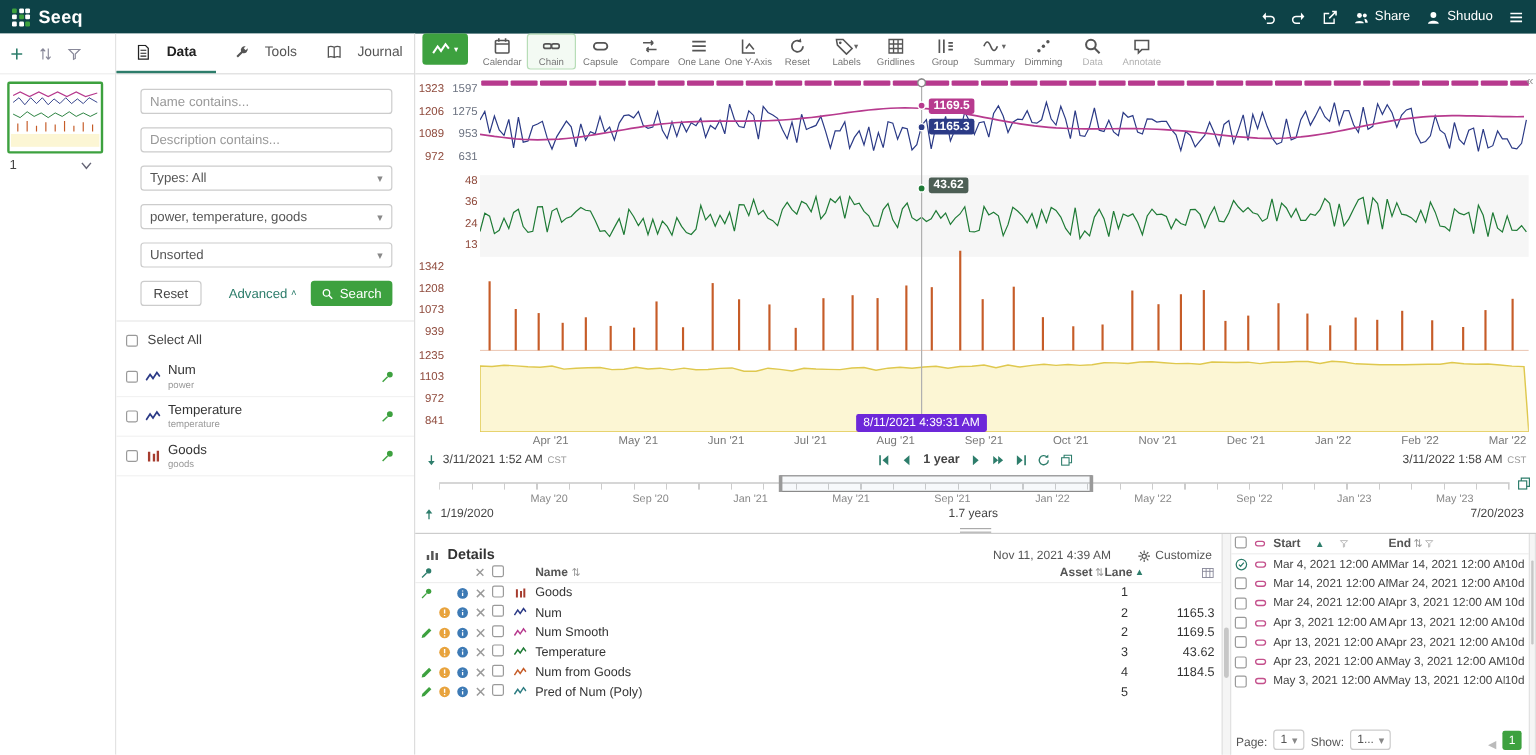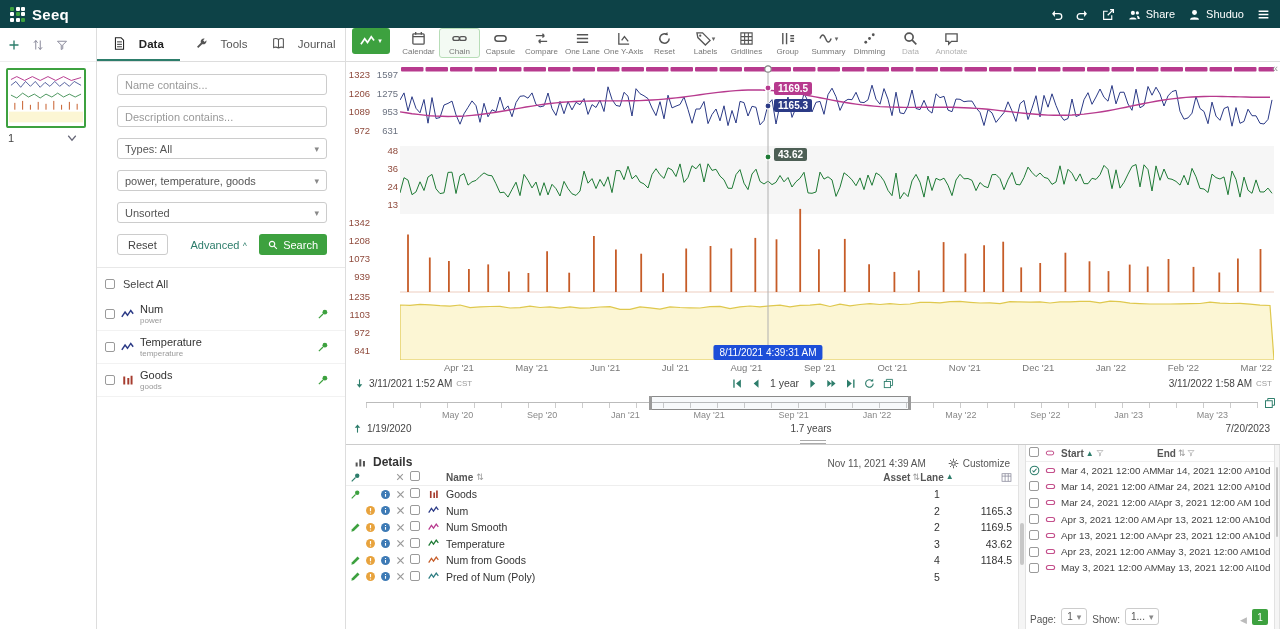--- a/index.html
+++ b/index.html
@@ -82,29 +82,29 @@
 .axB  { left:28px; top:84px; height:64px; width:24px; }
 .axC  { left:0; top:156px; height:64px; width:24px; }
 .axD  { left:0; top:230px; height:64px; width:24px; }
 .rust { color:#8f4a3c; }
 .grayx { color:#6b7280; }
 .xticks { position:absolute; left:54px; top:298px; width:874px; height:14px; display:flex; justify-content:space-between; padding:2px 2px 0 44px; font-size:9.5px; color:#777; }
 .badge { position:absolute; color:#fff; font-size:10px; font-weight:bold; padding:1px 4px; border-radius:2px; white-space:nowrap; }
 .b1 { left:428px; top:20px; }
 .b2 { left:428px; top:37px; }
 .b3 { left:428px; top:86px; }
-.cursor-tip { position:absolute; left:422px; top:283px; transform:translateX(-50%); background:#1d4ed8; color:#fff; font-size:10px; padding:2px 6px; border-radius:2px; white-space:nowrap; }
+.cursor-tip { position:absolute; left:422px; top:283px; transform:translateX(-50%); background:#6d28d9; color:#fff; font-size:10px; padding:2px 6px; border-radius:2px; white-space:nowrap; }
 .collapse-r { position:absolute; right:2px; top:0px; color:#999; font-size:11px; }
 
 
 .rangebar { position:absolute; left:0; top:346px; width:934px; height:18px; display:flex; align-items:center; padding:0 8px; font-size:10px; color:#444; }
 .rb-left, .rb-right { display:flex; align-items:center; gap:4px; }
 .rb-right { margin-left:auto; }
 .tz { color:#999; font-size:8px; }
-.rb-center { position:absolute; left:50%; transform:translateX(-50%); display:flex; align-items:flex-end; gap:8px; color:var(--teal,#2d7d6b); }
+.rb-center { position:absolute; left:50%; transform:translateX(-50%); display:flex; align-items:flex-end; gap:8px; color:var(--teal,#2d7d6b);font-weight:bold; }
 .rb-center .ic { width:11px; height:11px; }
 .rb-center .dur { color:#444; font-size:10.5px; }
 .teal { color:var(--teal,#2d7d6b); }
 
 
 .overview { position:absolute; left:0; top:364px; width:934px; height:52px; }
 .ov-track { position:absolute; left:20px; right:22px; top:4px; height:14px; }
 .ov-line { position:absolute; left:0; right:0; top:6px; height:6px; border-top:1px solid #bbb; background:repeating-linear-gradient(90deg,#ccc 0 1px,transparent 1px 27px); }
 .ov-sel { position:absolute; left:284px; width:260px; top:0; height:14px; border:1px solid #8a8a8a; background:rgba(140,170,200,0.07); }
 .ov-sel .h { position:absolute; top:-1px; bottom:-1px; width:3px; background:#9a9a9a; }
@@ -142,21 +142,21 @@
 .vscroll { position:absolute; top:0; height:185px; background:#f5f5f5; border-left:1px solid #e2e2e2; border-right:1px solid #e2e2e2; }
 .vs1 { left:672px; width:8px; }
 .vs2 { left:928px; width:6px; }
 .vthumb { position:absolute; left:1px; right:1px; background:#c7c7c7; border-radius:3px; }
 .capsules { position:absolute; left:680px; top:0; width:248px; height:185px; display:flex; flex-direction:column; }
 .capsules .phead { padding:0 6px; }
 .cap-hicons { margin-left:auto; display:flex; gap:7px; color:#667; }
 .cap-hicons .ic { width:11px; height:11px; }
 .chead { display:flex; align-items:center; height:17px; padding:0 3px; font-size:10px; font-weight:bold; color:#555; border-bottom:1px solid #eee; }
 .k-cb{width:16px;flex:none;} .k-ic{width:16px;flex:none;}
-.k-start{width:96px;flex:none;display:flex;align-items:center;gap:2px;}
+.k-start{width:96px;flex:none;display:flex;align-items:center;gap:12px;}
 .k-end{width:97px;flex:none;display:flex;align-items:center;gap:2px;}
 .k-dur{flex:1;overflow:hidden;white-space:nowrap;}
 .fil { width:8px; height:8px; color:#aaa; }
 .crow { display:flex; align-items:center; height:16.3px; padding:0 3px; font-size:9.8px; color:#444; }
 .crow .ic { width:11px; height:11px; }
 .capic { color:var(--capsule-pink,#c4508c); }
 .okic { display:none; color:var(--teal,#2d7d6b); }
 .crow.checked .okic { display:block; }
 .cchk { width:16px; flex:none; display:flex; align-items:center; }
 .cicn { width:16px; flex:none; display:flex; align-items:center; }

